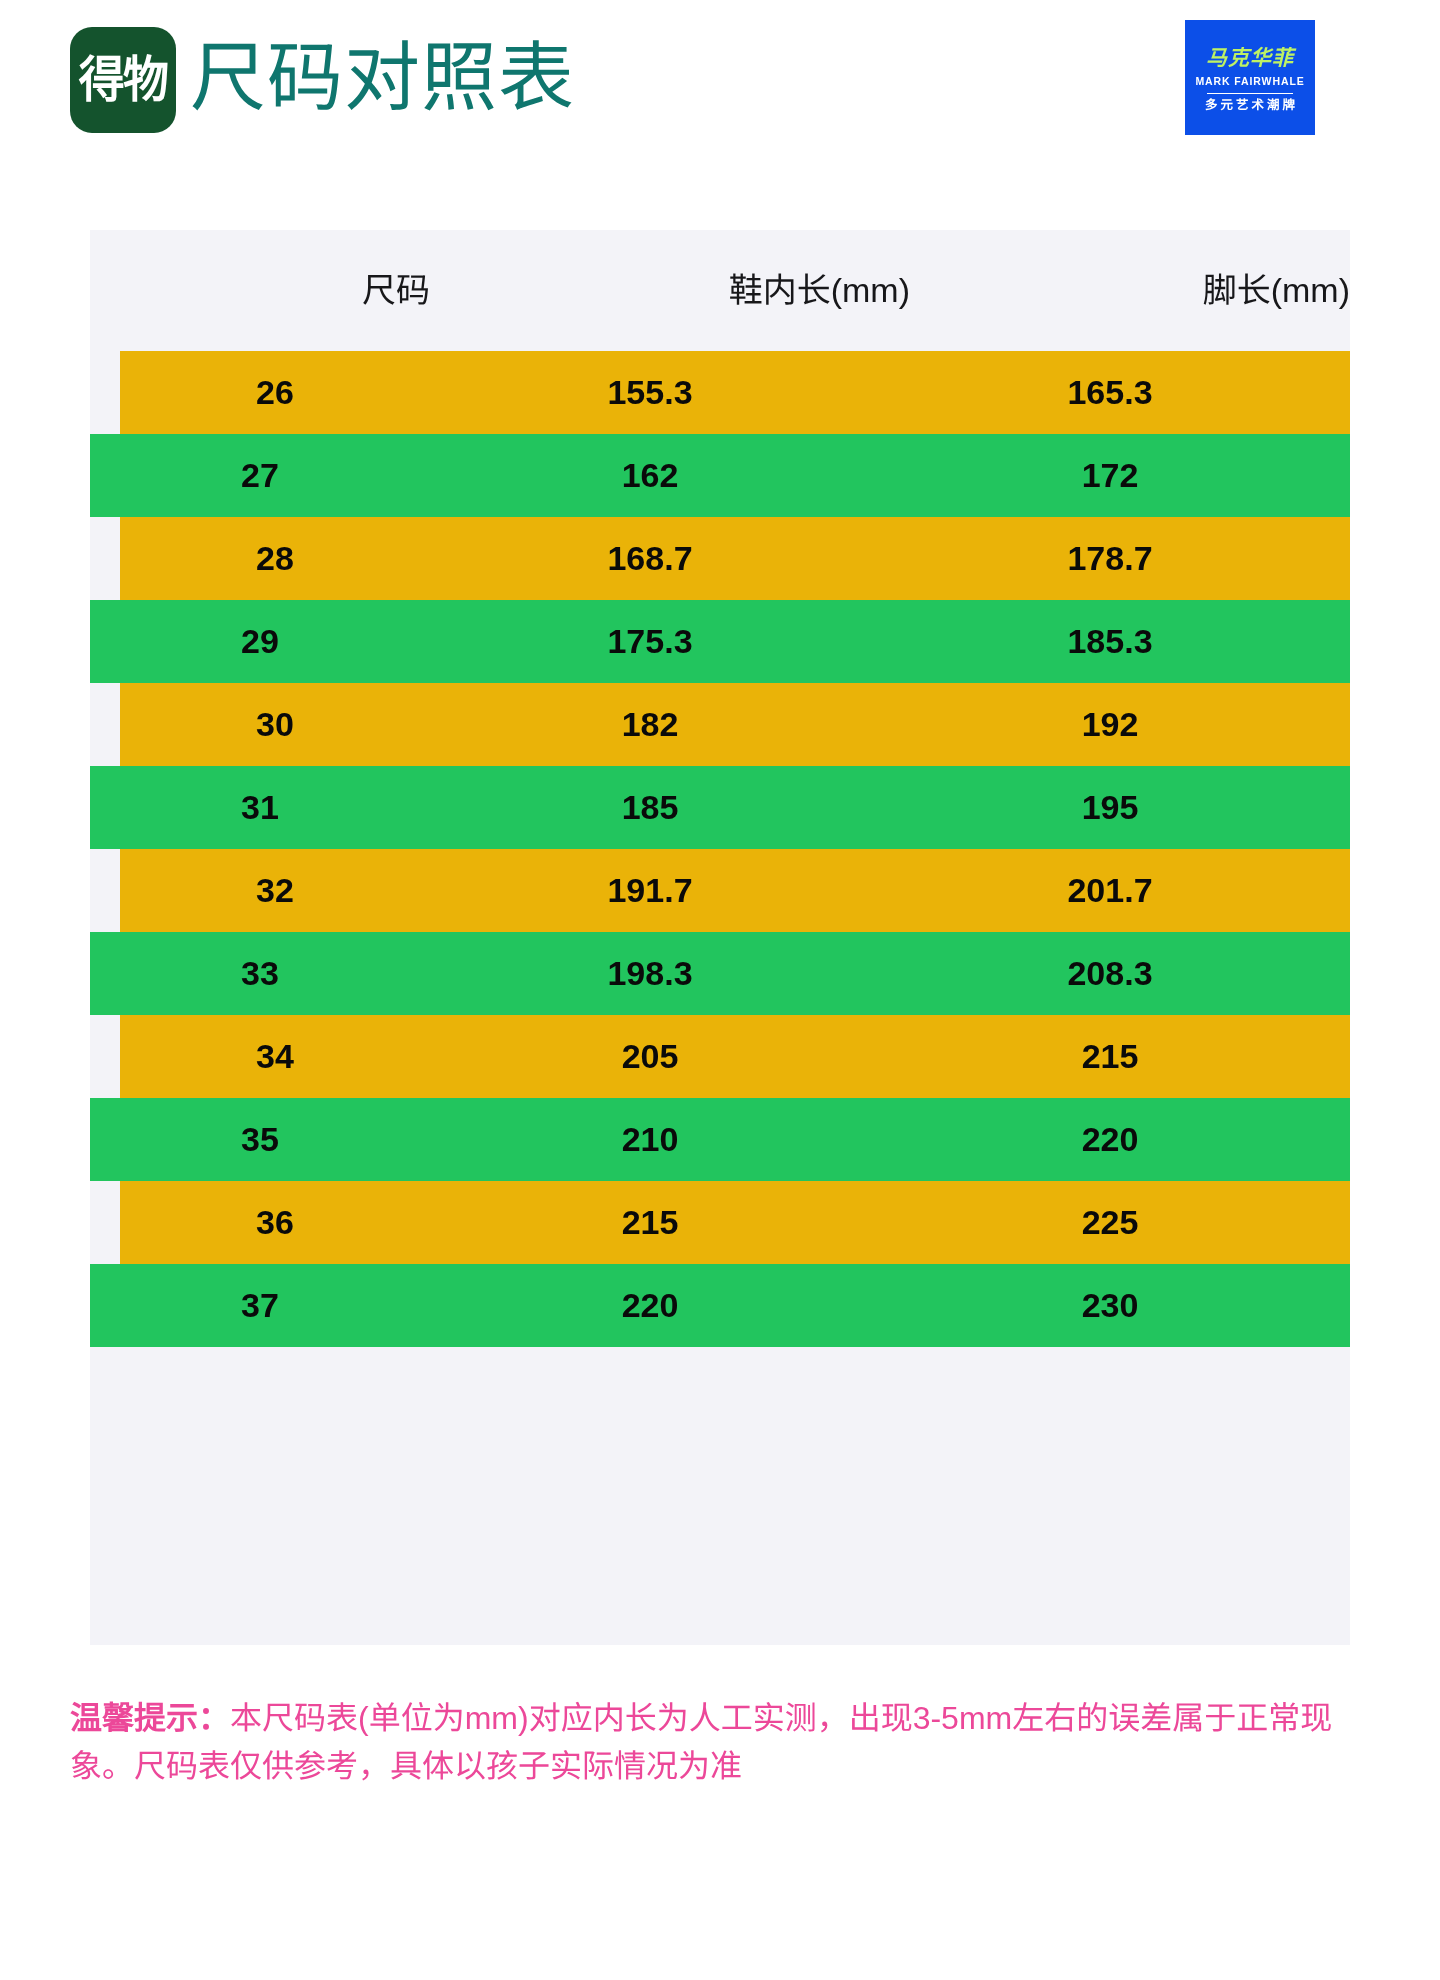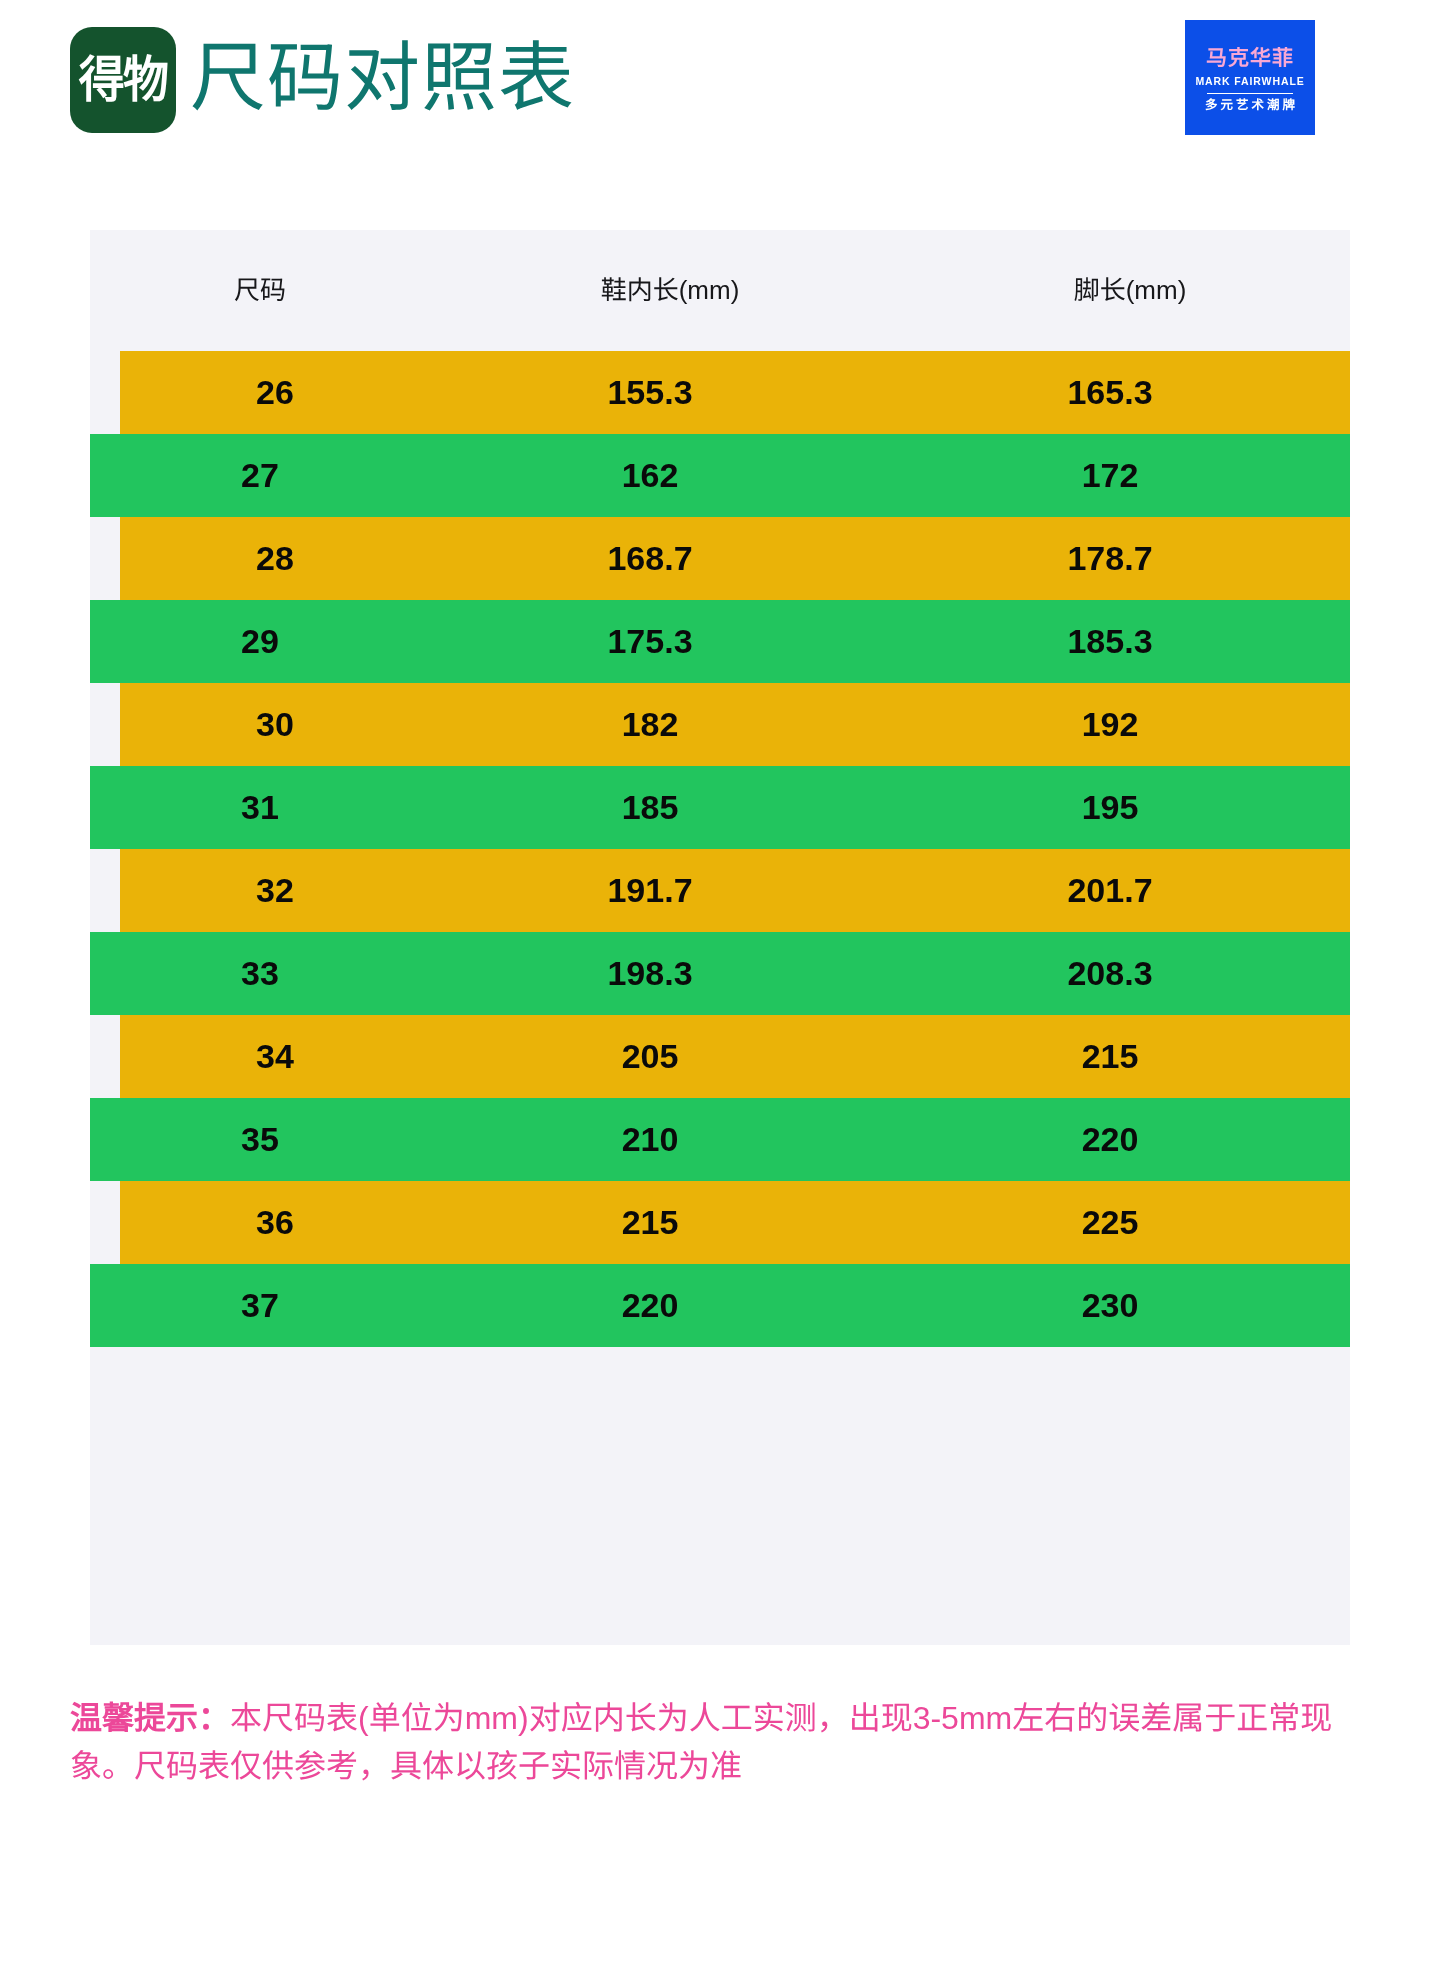--- a/index.html
+++ b/index.html
@@ -69,26 +69,27 @@
     height: 115px;
     background: #0C4FE8;
     display: flex;
     flex-direction: column;
     align-items: center;
     justify-content: center;
     padding-top: 4px;
     box-sizing: border-box;
   }
   .vendor-cn {
-    color: #f9a8d4;
+    color: #bef264;
     font-size: 21px;
     font-weight: 700;
     letter-spacing: 1px;
     line-height: 1.15;
     white-space: nowrap;
+    font-style: italic;
   }
   .vendor-en {
     color: #FFFFFF;
     font-size: 10.5px;
     font-weight: 700;
     letter-spacing: 0.9px;
     line-height: 1.5;
     margin-top: 4px;
     white-space: nowrap;
   }
@@ -118,24 +119,24 @@
     background: #F3F3F8;
     box-sizing: border-box;
   }
   .table-head {
     display: flex;
     width: 100%;
     height: 121px;
     align-items: center;
   }
   .th {
-    font-size: 26px;
+    font-size: 34px;
     font-weight: 400;
     color: #17171A;
-    text-align: center;
+    text-align: right;
     line-height: 1.2;
     white-space: nowrap;
   }
   .col-1 { width: 340px; }
   .col-2 { width: 440px; }
   .col-3 { width: 480px; }
 
   .table-body {
     position: absolute;
     left: 0;

